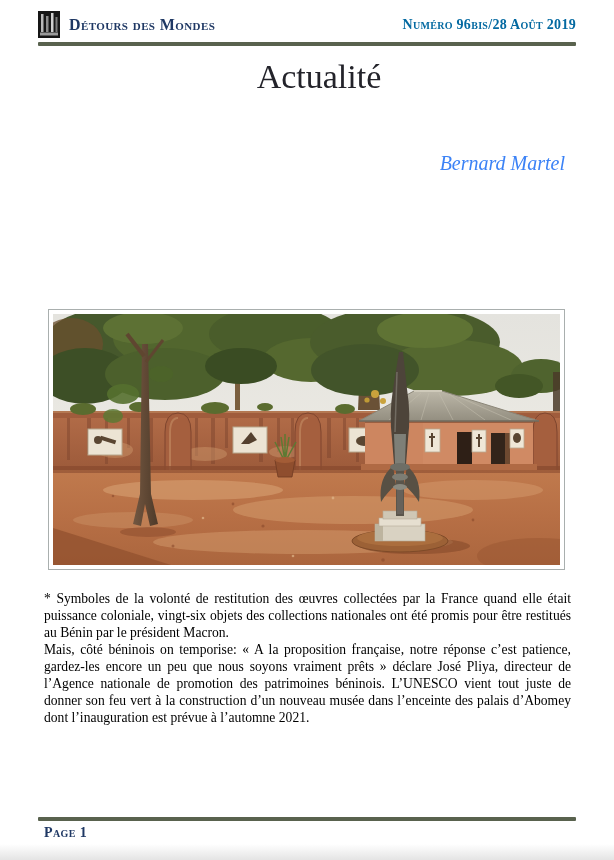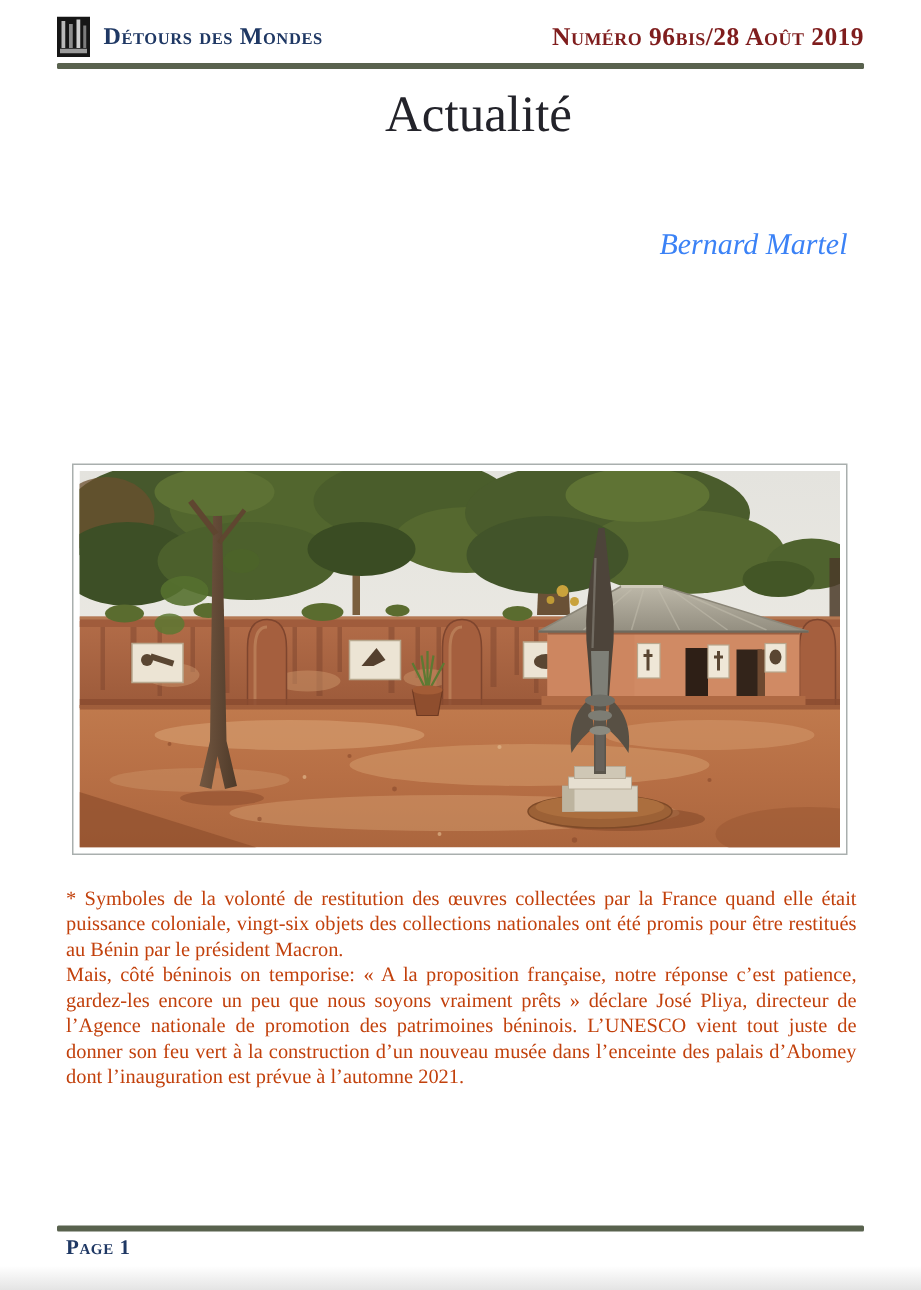--- a/index.html
+++ b/index.html
@@ -14,21 +14,21 @@
     position:absolute; top:11px; left:38px; width:538px;
     display:flex; align-items:center;
   }
   .logo { width:22px; height:27px; flex:0 0 auto; }
   .brand {
     margin-left:9px; font-variant:small-caps; letter-spacing:0.4px;
     font-size:16px; color:#1f3864; font-weight:600;
   }
   .issue {
     margin-left:auto; font-variant:small-caps; letter-spacing:0.3px;
-    font-size:17px; color:#7f1d1d; font-weight:600;
+    font-size:14px; color:#0369a1; font-weight:600;
   }
   .rule {
     position:absolute; left:38px; width:538px; height:4px;
     background:#59624e; border-radius:1px;
   }
   .rule-top { top:42px; }
   .rule-bottom { top:817px; }
   
   .masthead { position:absolute; top:54px; left:0; width:614px; text-align:center; }
   .title { color:#3d4a3f; line-height:1; }
@@ -50,21 +50,21 @@
   .photo-frame {
     position:absolute; top:309px; left:48px; width:517px; height:261px;
     box-sizing:border-box; border:1px solid #a9afae; background:#ffffff;
     padding:4px;
   }
   .photo-frame svg { display:block; }
   
   .article {
     position:absolute; top:590px; left:44px; width:527px;
     font-size:13.6px; line-height:17px; text-align:justify;
-    color:#c2410c;
+    color:#000000;
   }
   .article p { margin:0; }
   
   .page-label {
     position:absolute; top:825px; left:44px;
     font-variant:small-caps; font-size:14px; letter-spacing:0.4px;
     color:#1f3864; font-weight:600;
   }
   .bottom-shade {
     position:absolute; bottom:0; left:0; width:614px; height:16px;

